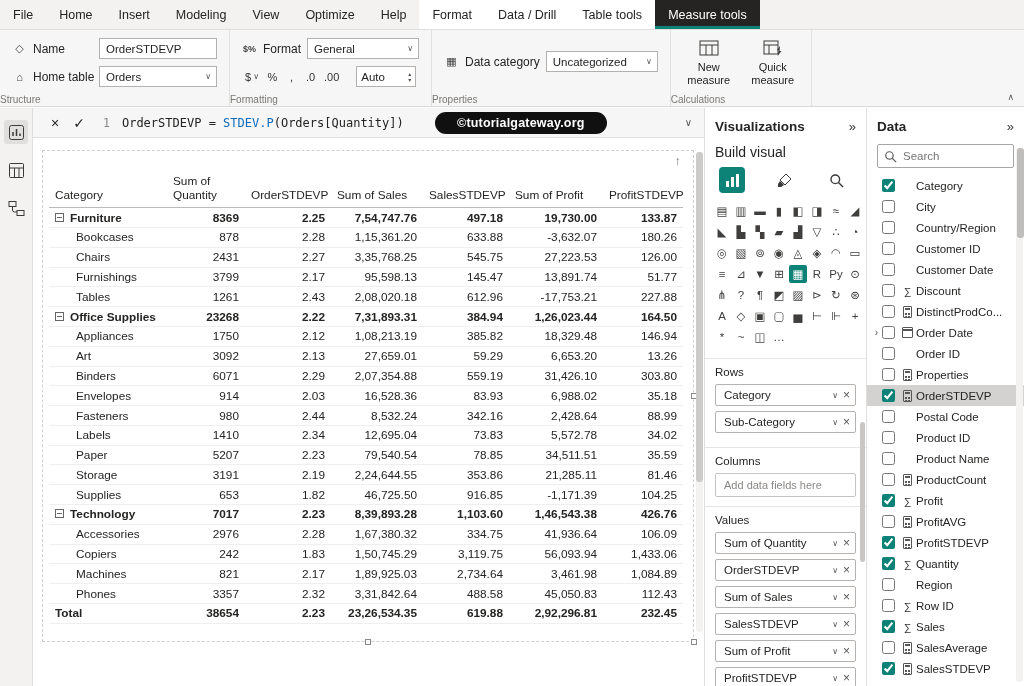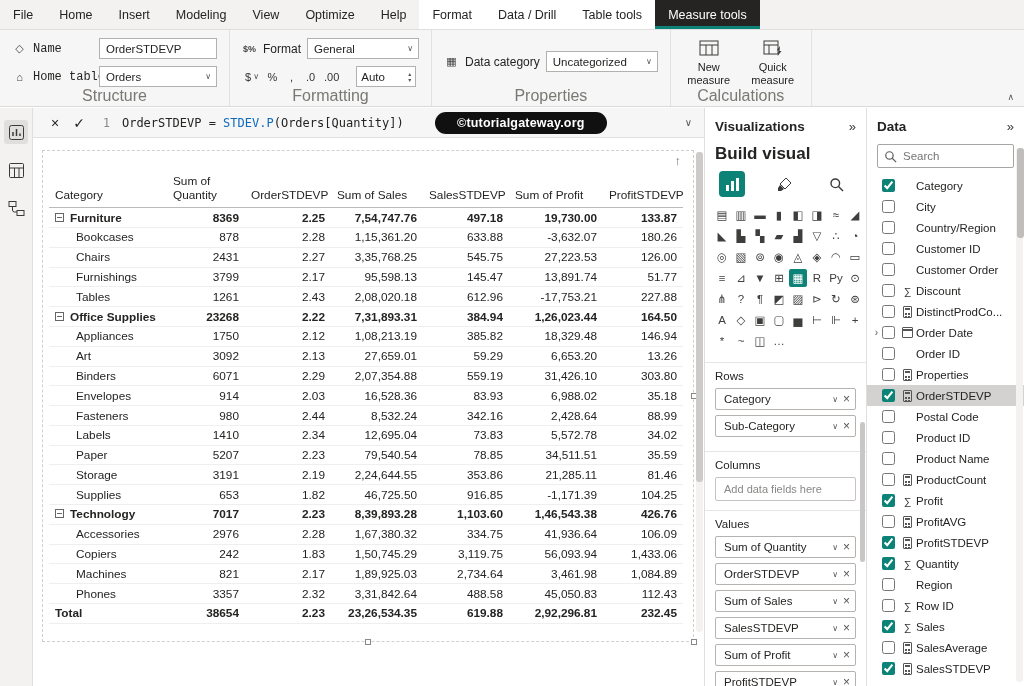--- a/index.html
+++ b/index.html
@@ -9,25 +9,25 @@
   
   .tabs-bar{position:absolute;top:0;left:0;width:1024px;height:30px;background:#f3f2f1;display:flex;align-items:stretch;font-size:12.5px;border-bottom:1px solid #e1dfdd;}
   .tab{padding:0 13px;display:flex;align-items:center;cursor:default;white-space:nowrap;}
   .tab.ctx{background:#fff;}
   .tab.active{background:var(--tab_active_bg,#252423);color:#fff;position:relative;}
   .tab.active::after{content:"";position:absolute;left:0;right:0;bottom:0;height:3px;background:var(--accent,#0d8276);}
 
   
   .ribbon{position:absolute;top:30px;left:0;width:1024px;height:77px;background:#f6f6f6;border-bottom:1px solid #dcdad8;display:flex;}
   .rgroup{position:relative;border-right:1px solid #e3e1df;padding:7px 12px 16px;display:flex;flex-direction:column;gap:5px;}
-  .glabel{position:absolute;bottom:1px;left:0;right:0;text-align:center;font-size:16px;color:#7a7874;}
+  .glabel{position:absolute;bottom:1px;left:0;right:0;text-align:left;font-size:10px;color:#7a7874;}
   .frow{display:flex;align-items:center;gap:6px;height:23px;font-size:12px;}
   .ricon{width:15px;text-align:center;color:#444;font-size:11px;flex:none;}
   .rlabel{white-space:nowrap;}
-  .rgroup.structure .rlabel{width:60px;font-family:Liberation Mono, monospace;}
+  .rgroup.structure .rlabel{width:60px;}
   .tinput{width:118px;height:21px;border:1px solid #b3b0ad;background:#fff;font:11.5px "Liberation Sans",sans-serif;padding:0 6px;color:#252423;}
   .dropdown{width:118px;height:21px;border:1px solid #b3b0ad;background:#fff;display:flex;align-items:center;padding:0 5px 0 6px;font-size:11.5px;}
   .dropdown.narrow{width:112px;}
   .dlabel{flex:1;white-space:nowrap;overflow:hidden;}
   .caret{font-size:8px;color:#555;flex:none;}
   .fmt-buttons{display:flex;align-items:center;gap:2px;}
   .fmt-btn{min-width:17px;height:18px;display:flex;align-items:center;justify-content:center;font-size:11px;color:#333;padding:0 3px;gap:2px;}
   .spinner{margin-left:8px;width:60px;height:21px;border:1px solid #b3b0ad;background:#fff;display:flex;align-items:center;padding:0 4px;font-size:11.5px;}
   .spin-arrows{margin-left:auto;display:flex;flex-direction:column;line-height:6px;font-size:6px;color:#555;}
   .rgroup.props{justify-content:center;padding-bottom:20px;}
@@ -70,21 +70,21 @@
   .handle{position:absolute;width:6px;height:6px;background:#fff;border:1px solid #8a8886;}
   .h-r{right:-4px;top:50%;margin-top:-3px;}
   .h-b{bottom:-4px;left:50%;margin-left:-3px;}
   .h-br{right:-4px;bottom:-4px;}
 
   
   .viz-panel{width:162px;border-left:1px solid #e1dfdd;background:#fff;position:relative;font-size:11.5px;flex:none;overflow:hidden;}
   .data-panel{width:158px;border-left:1px solid #e1dfdd;background:#fff;position:relative;font-size:11.5px;flex:none;overflow:hidden;}
   .panel-header{height:36px;display:flex;align-items:center;padding:0 10px;font-size:13.5px;font-weight:bold;}
   .panel-collapse{margin-left:auto;font-size:13px;color:#3b3a39;font-weight:normal;}
-  .build-label{padding:0 10px 7px;font-size:17px;font-weight:bold;}
+  .build-label{padding:0 10px 7px;font-size:14px;}
   .build-tabs{display:flex;gap:26px;align-items:center;padding:0 14px 9px;}
   .btab{width:26px;height:26px;border-radius:4px;display:flex;align-items:center;justify-content:center;color:#3b3a39;}
   .btab.selected{background:var(--accent,#0d8276);color:#fff;}
   .icon-grid{display:grid;grid-template-columns:repeat(8,18px);gap:3px 1px;padding:0 8px 12px;}
   .vicon{height:18px;display:flex;align-items:center;justify-content:center;font-size:11.5px;color:#3f3e3d;}
   .vicon.selected{background:var(--accent,#0d8276);color:#fff;border-radius:2px;}
   .well{border-top:1px solid #e8e6e4;padding:7px 10px 9px;}
   .well-label{margin-bottom:6px;}
   .pill{height:22px;border:1px solid #b5b2af;border-radius:2px;background:#fff;display:flex;align-items:center;padding:0 5px 0 8px;margin-bottom:5px;}
   .pill-label{flex:1;white-space:nowrap;overflow:hidden;}
@@ -650,21 +650,21 @@
         <div class="field">
           <span class="f-exp"></span>
           <input type="checkbox" class="f-cb" style="">
           <span class="f-icon"></span>
           <span class="f-label">Customer ID</span>
         </div>
         <div class="field">
           <span class="f-exp"></span>
           <input type="checkbox" class="f-cb" style="">
           <span class="f-icon"></span>
-          <span class="f-label">Customer Order</span>
+          <span class="f-label">Customer Date</span>
         </div>
         <div class="field">
           <span class="f-exp"></span>
           <input type="checkbox" class="f-cb" style="">
           <span class="f-icon">∑</span>
           <span class="f-label">Discount</span>
         </div>
         <div class="field">
           <span class="f-exp"></span>
           <input type="checkbox" class="f-cb" style="">

